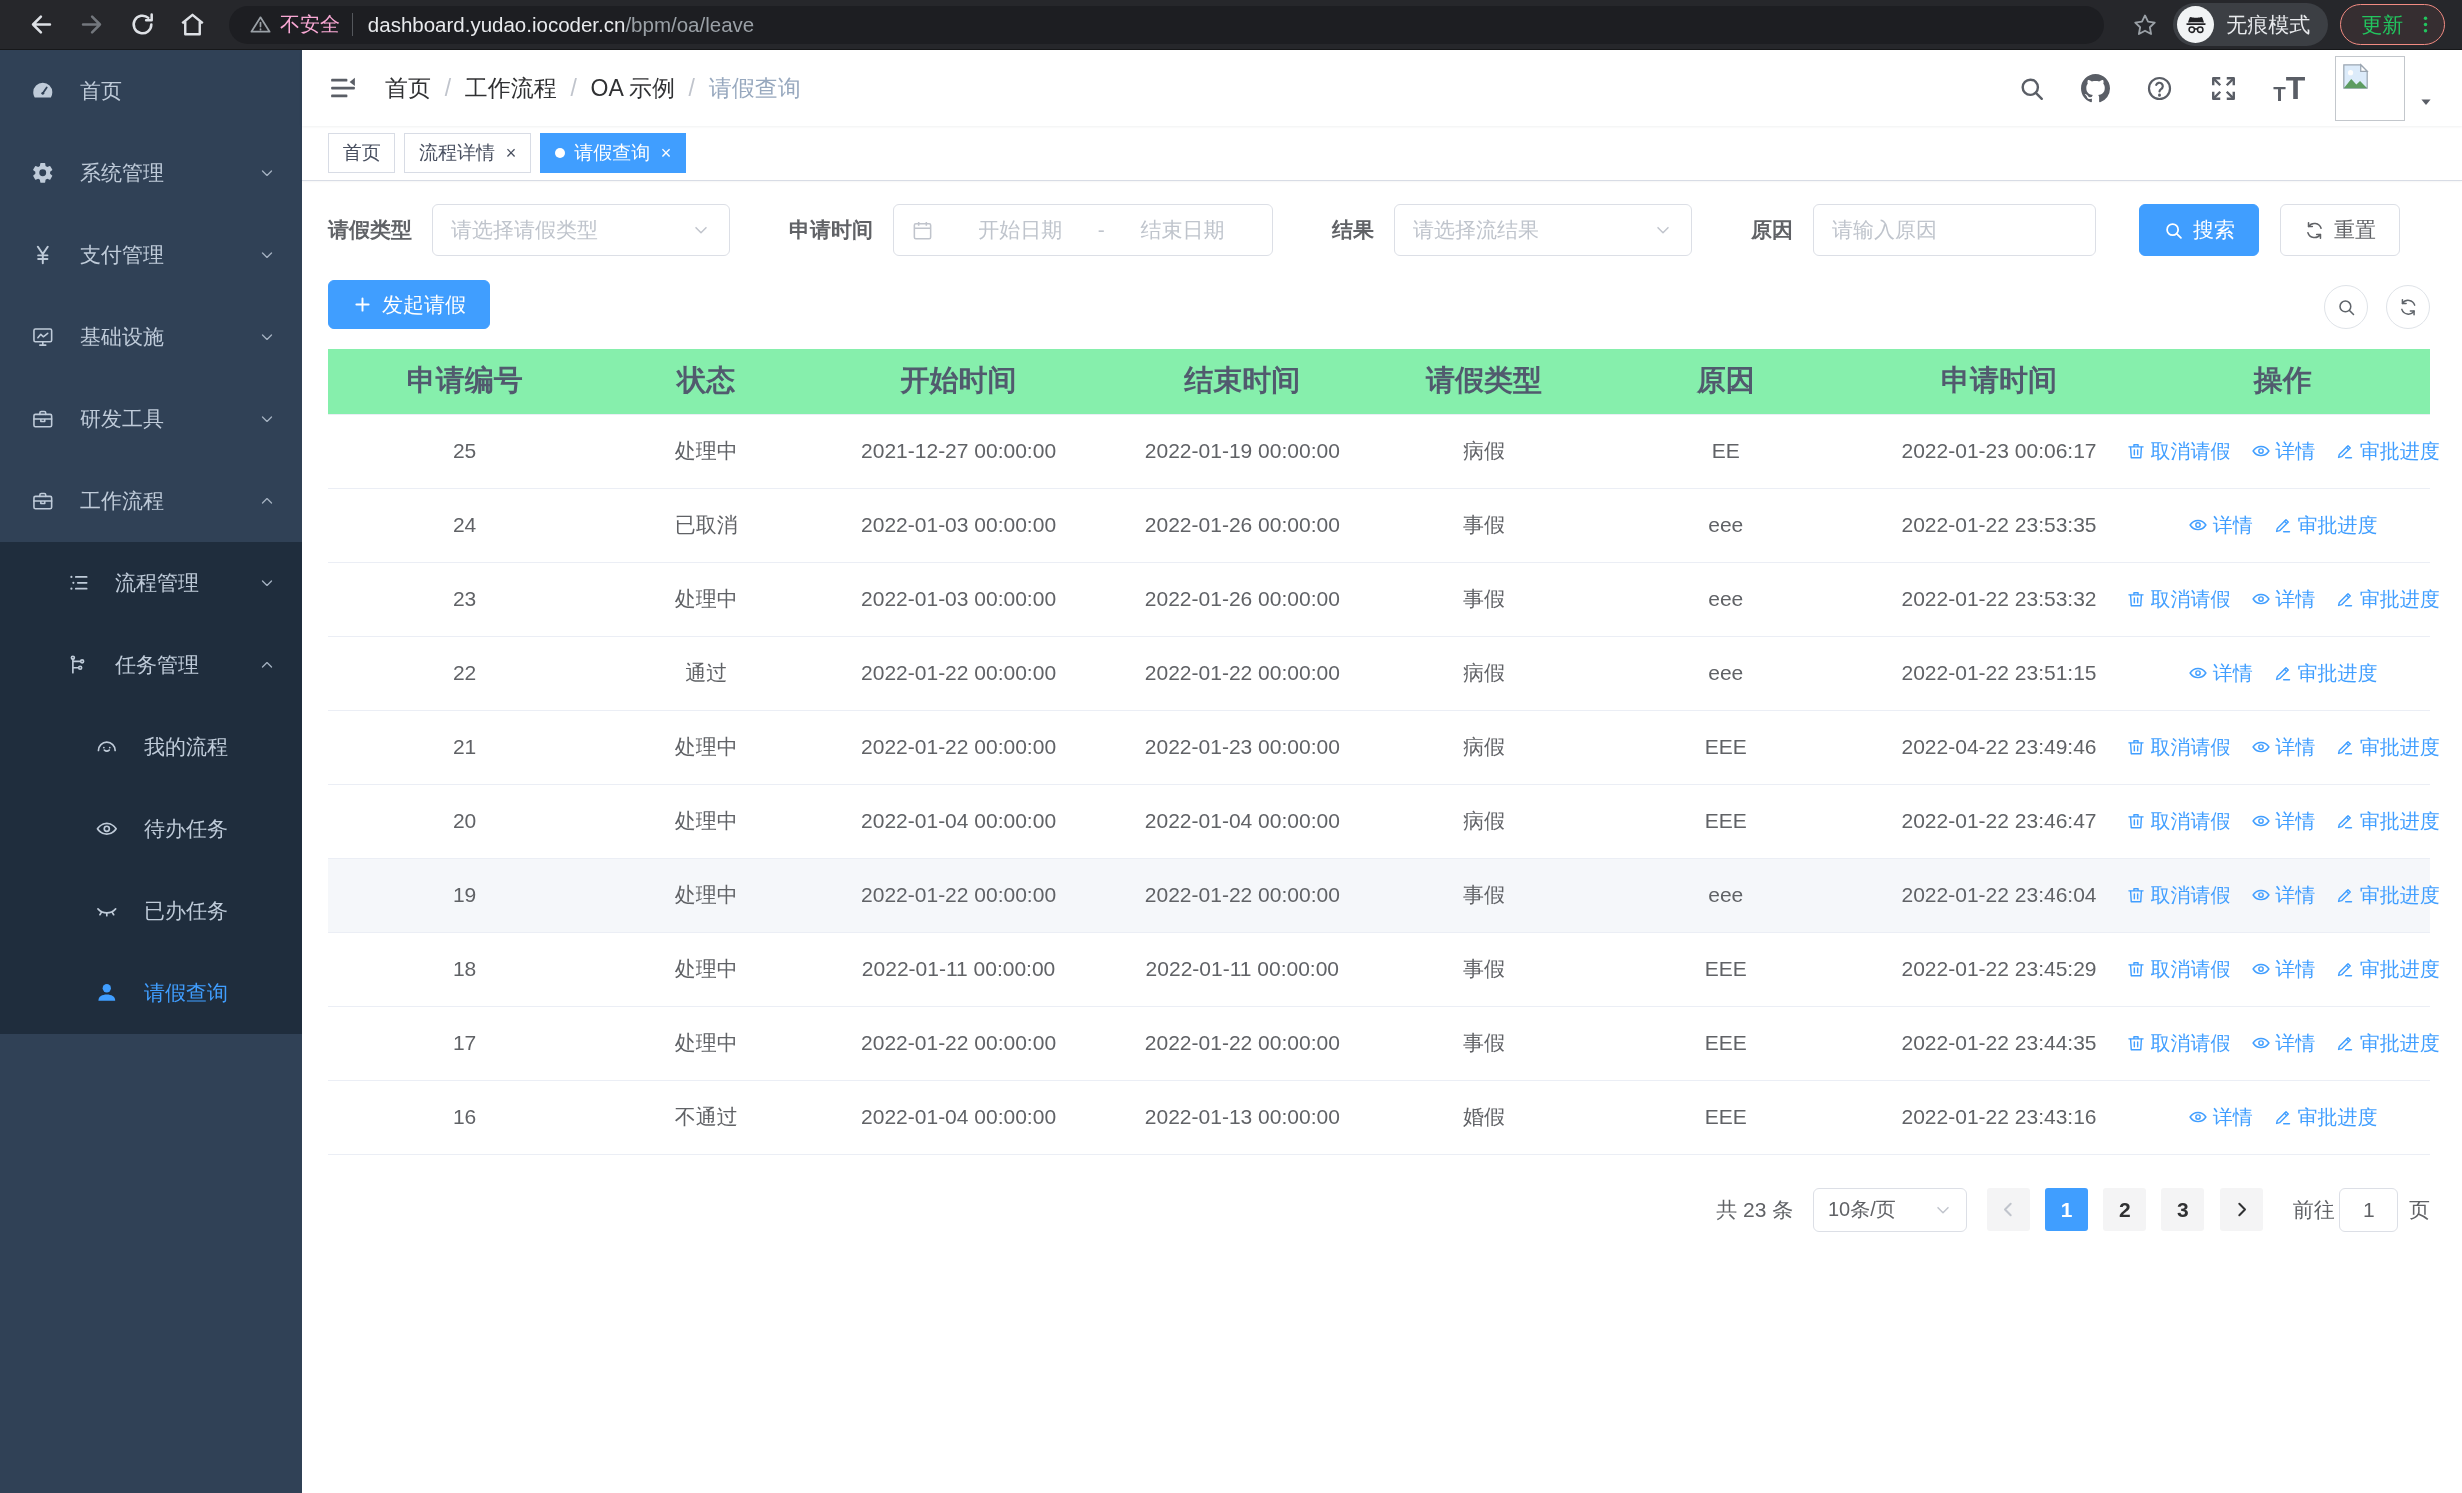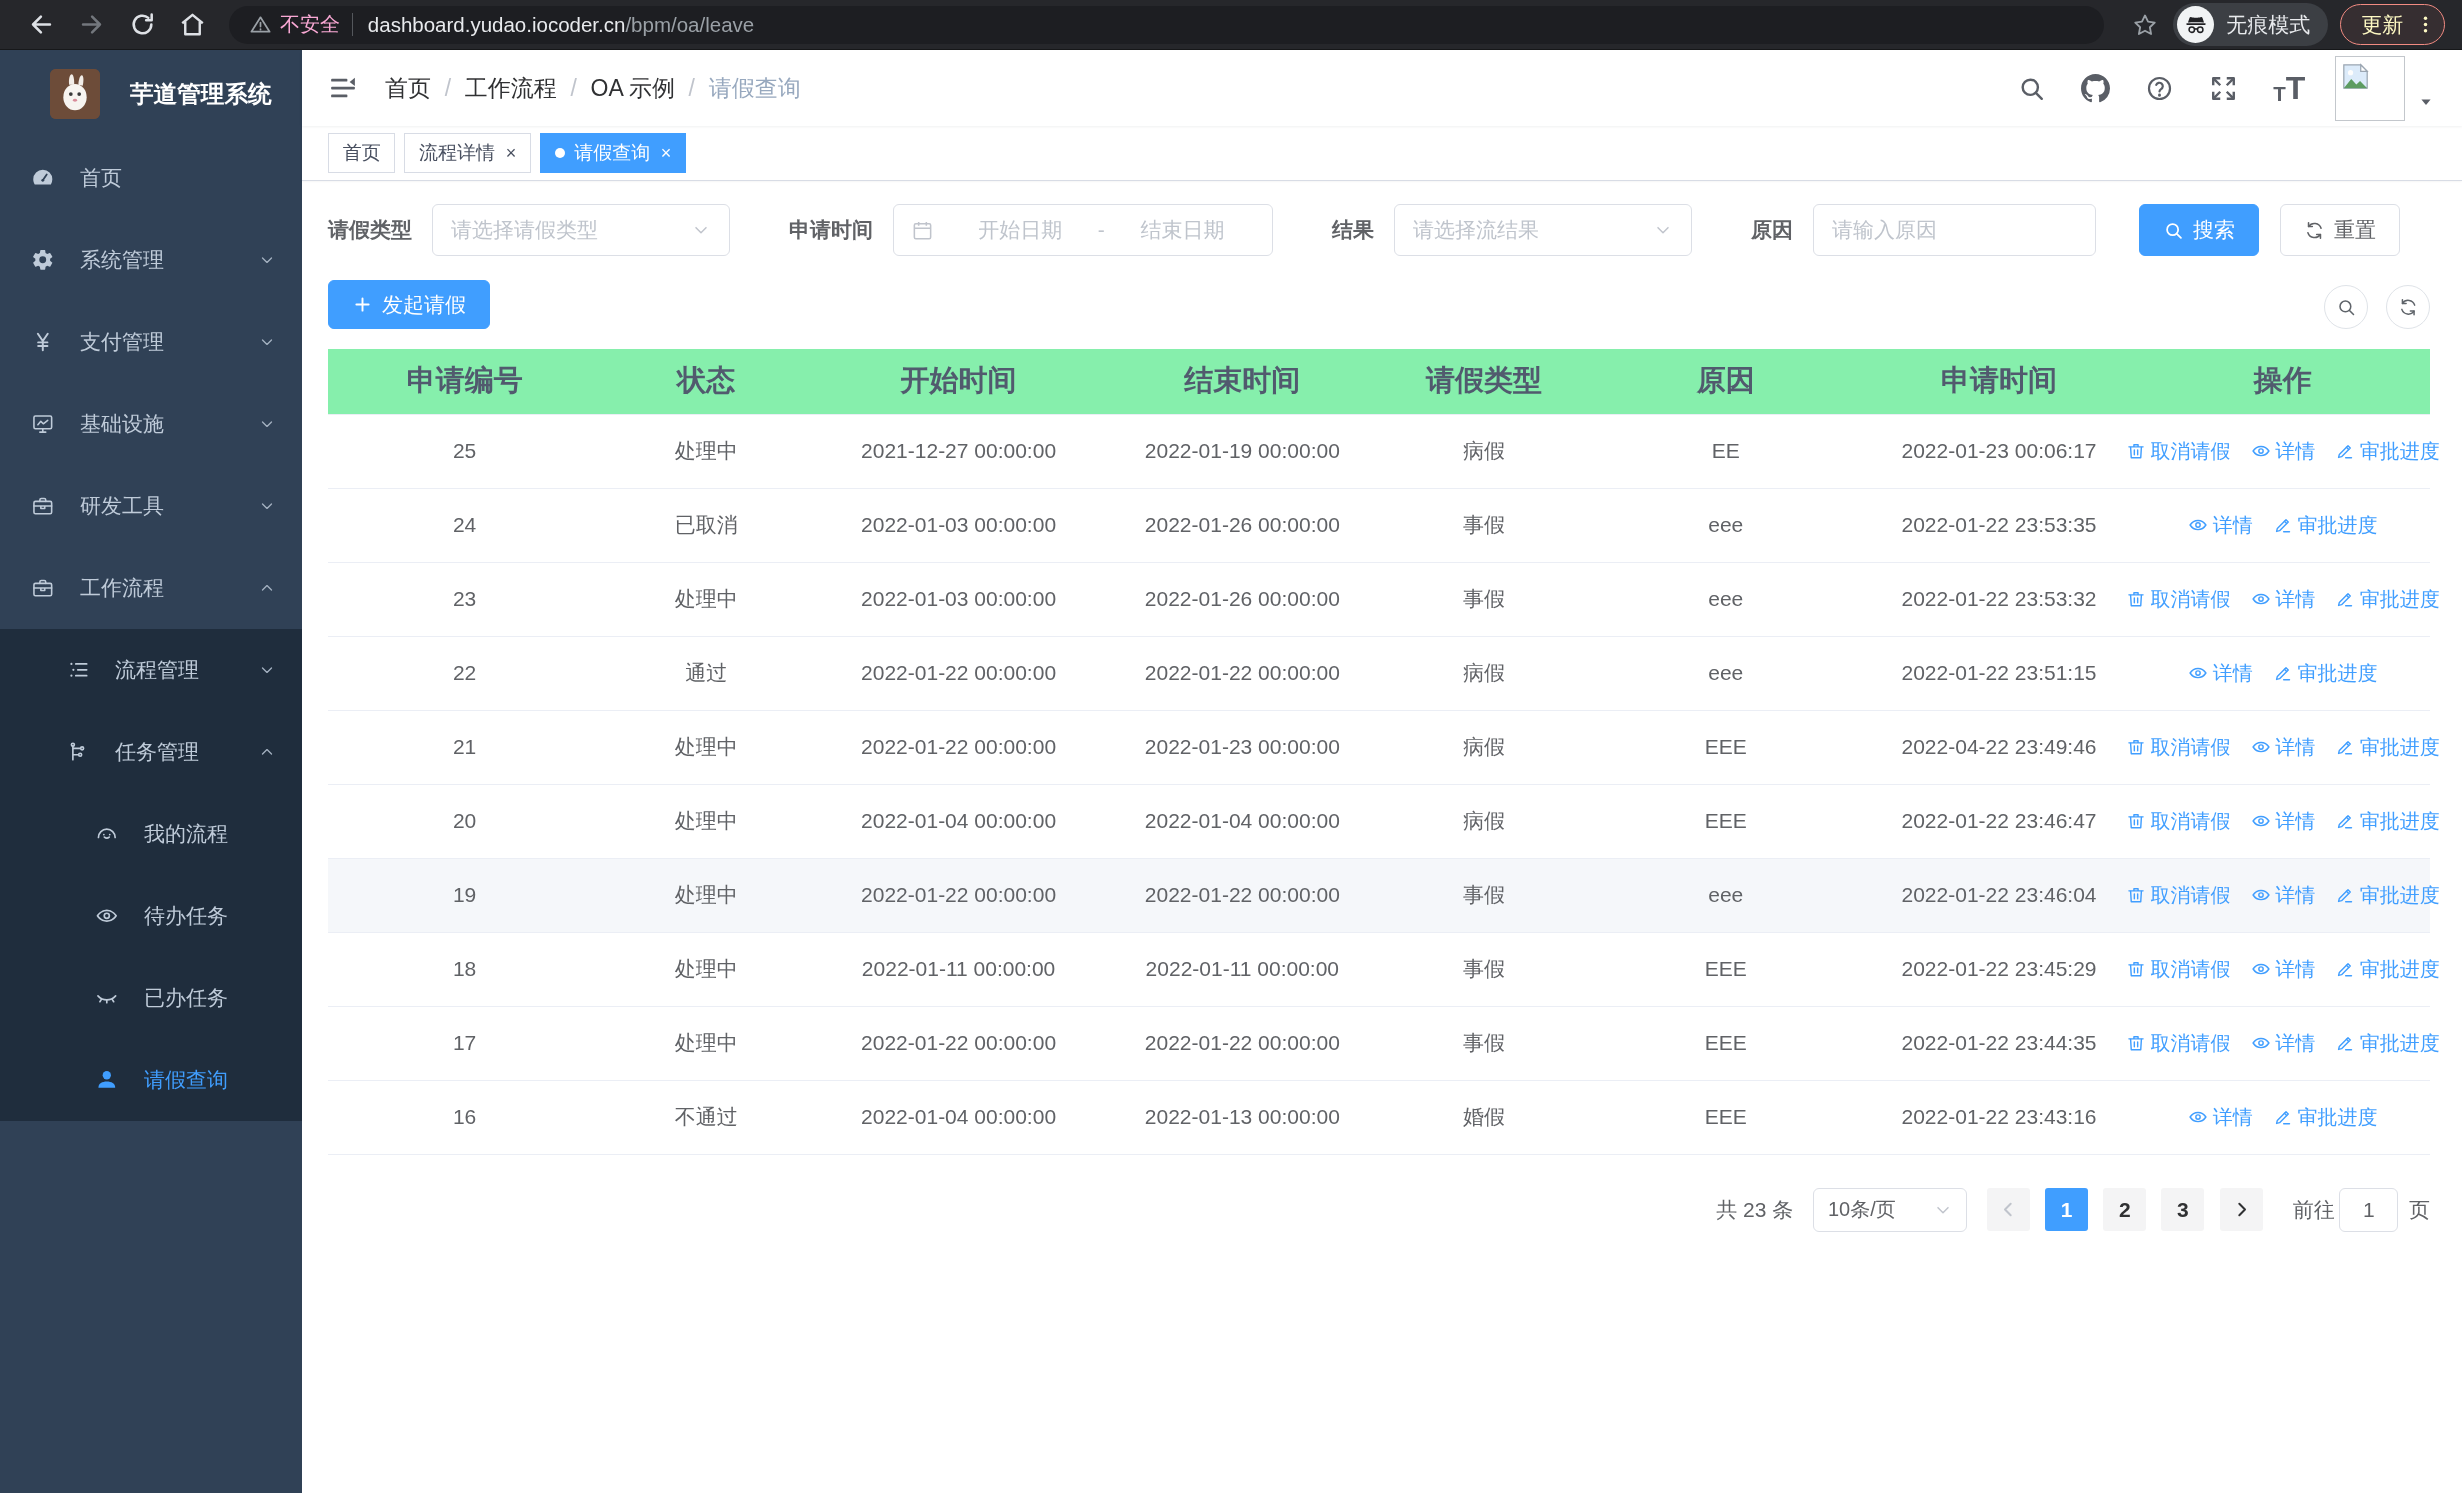--- a/index.html
+++ b/index.html
@@ -20,21 +20,21 @@
   .url-div { width:0.8px; height:23px; background:#54575c; margin-right:15px; }
   .url-text { font-size:20.5px; color:#e8eaed; white-space:nowrap; }
   .url-text .path { color:#9aa0a6; }
   .chrome .star { font-size:26px; color:#9aa0a6; margin:0 15px; }
   .incog { display:flex; align-items:center; background:#3c3f44; border-radius:22px;
     height:43px; padding:0 18px 0 3.8px; margin-right:12px; }
   .incog-badge { width:37px; height:37px; border-radius:50%; background:#f1f3f4;
     display:flex; align-items:center; justify-content:center; font-size:26px; color:#202124; }
   .incog-label { color:#e8eaed; font-size:21px; margin-left:12px; white-space:nowrap; }
   .update-pill { display:flex; align-items:center; border:1.5px solid #f28b82; border-radius:22px;
-    height:41px; padding:0 7.6px 0 20px; background:rgba(242,139,130,.08); color:#fef9c3; }
+    height:41px; padding:0 7.6px 0 20px; background:rgba(242,139,130,.08); color:#22c55e; }
   .update-label { font-size:21px; }
   .update-pill .dots { font-size:23px; margin-left:10.6px; }
 
   
   .app { display:flex; height:1443px; }
   .sidebar { width:302px; background:#304156; flex-shrink:0; display:flex; flex-direction:column; }
   .logo-row { height:87px; display:flex; align-items:center; padding-left:50px; }
   .logo-avatar { width:50px; height:50px; border-radius:6px; overflow:hidden; background:#6d4c39; flex-shrink:0; }
   .logo-avatar svg { width:100%; height:100%; }
   .logo-title { color:#fff; font-size:23.6px; font-weight:bold; margin-left:30px; white-space:nowrap; }
@@ -207,32 +207,20 @@
           <circle cx="12" cy="5.5" r="1.8"></circle>
           <circle cx="12" cy="12" r="1.8"></circle>
           <circle cx="12" cy="18.5" r="1.8"></circle>
         </svg>
       </span>
   </div>
 </div>
 
 <div class="app">
   <aside class="sidebar">
-    <div class="logo-row">
-      <span class="logo-avatar"><svg viewBox="0 0 24 24">
-            <rect width="24" height="24" fill="#6d4c39"></rect>
-            <path d="M9.2 7.5C8.8 4.5 9.6 2.5 10.4 2.5s1.3 2.2 1.2 5" fill="#f2ede8"></path>
-            <path d="M13.6 7.5c.2-2.8.9-4.6 1.7-4.5.8.1 1 2.4.4 5" fill="#f2ede8"></path>
-            <ellipse cx="12" cy="13.5" rx="5.6" ry="6.3" fill="#f7f4f0"></ellipse>
-            <circle cx="10" cy="12" r=".9" fill="#3a3a3a"></circle>
-            <circle cx="14" cy="12" r=".9" fill="#3a3a3a"></circle>
-            <ellipse cx="12" cy="15" rx="1" ry=".7" fill="#d98c9a"></ellipse>
-          </svg></span>
-      <span class="logo-title">芋道管理系统</span>
-    </div>
     <nav class="menu">
         <div class="menu-item lv1">
           <span class="i mi-icon">
             <svg viewBox="0 0 24 24">
               <path d="M12 3.8A9.7 9.7 0 0 0 2.3 13.5c0 1.9.55 3.7 1.5 5.2h16.4a9.66 9.66 0 0 0 1.5-5.2A9.7 9.7 0 0 0 12 3.8z" fill="currentColor"></path>
               <path d="M12 14.6l4-6" stroke="#304156" stroke-width="1.8" stroke-linecap="round" fill="none"></path>
               <circle cx="12" cy="14.6" r="1.5" fill="#304156"></circle>
             </svg>
           </span>
           <span class="mi-label">首页</span>

